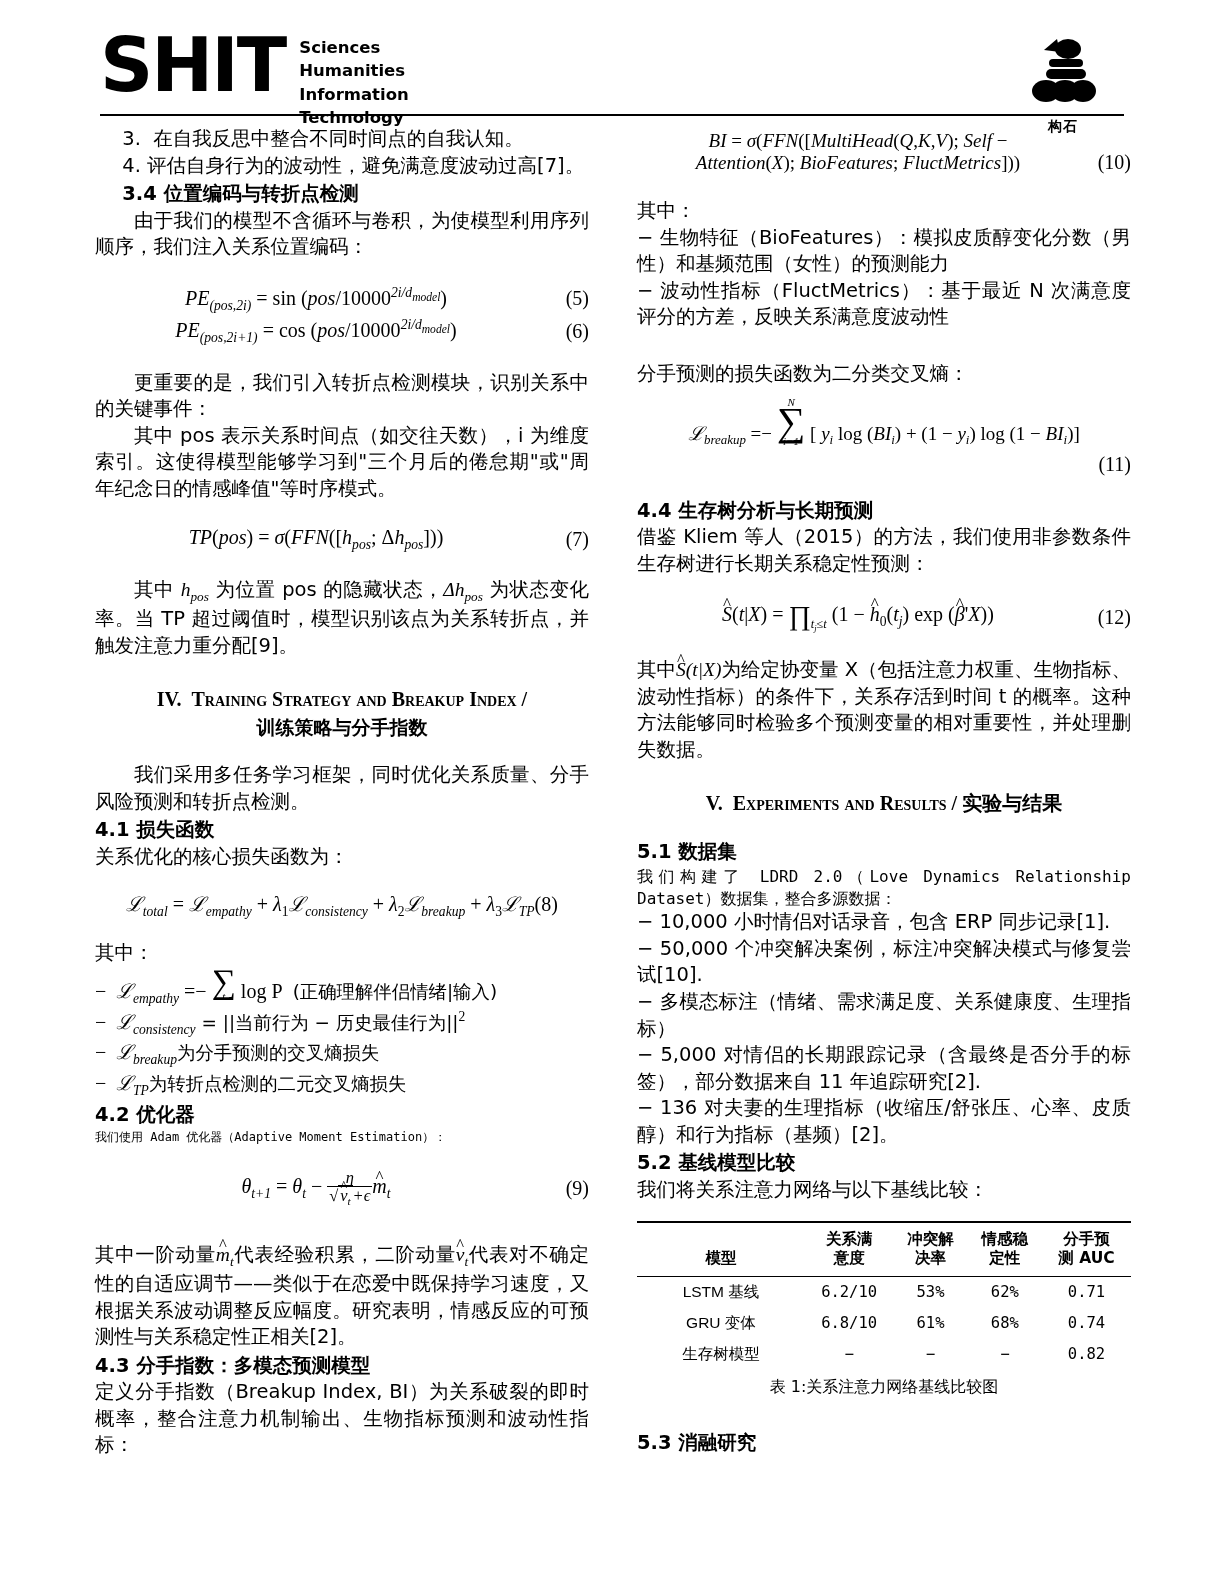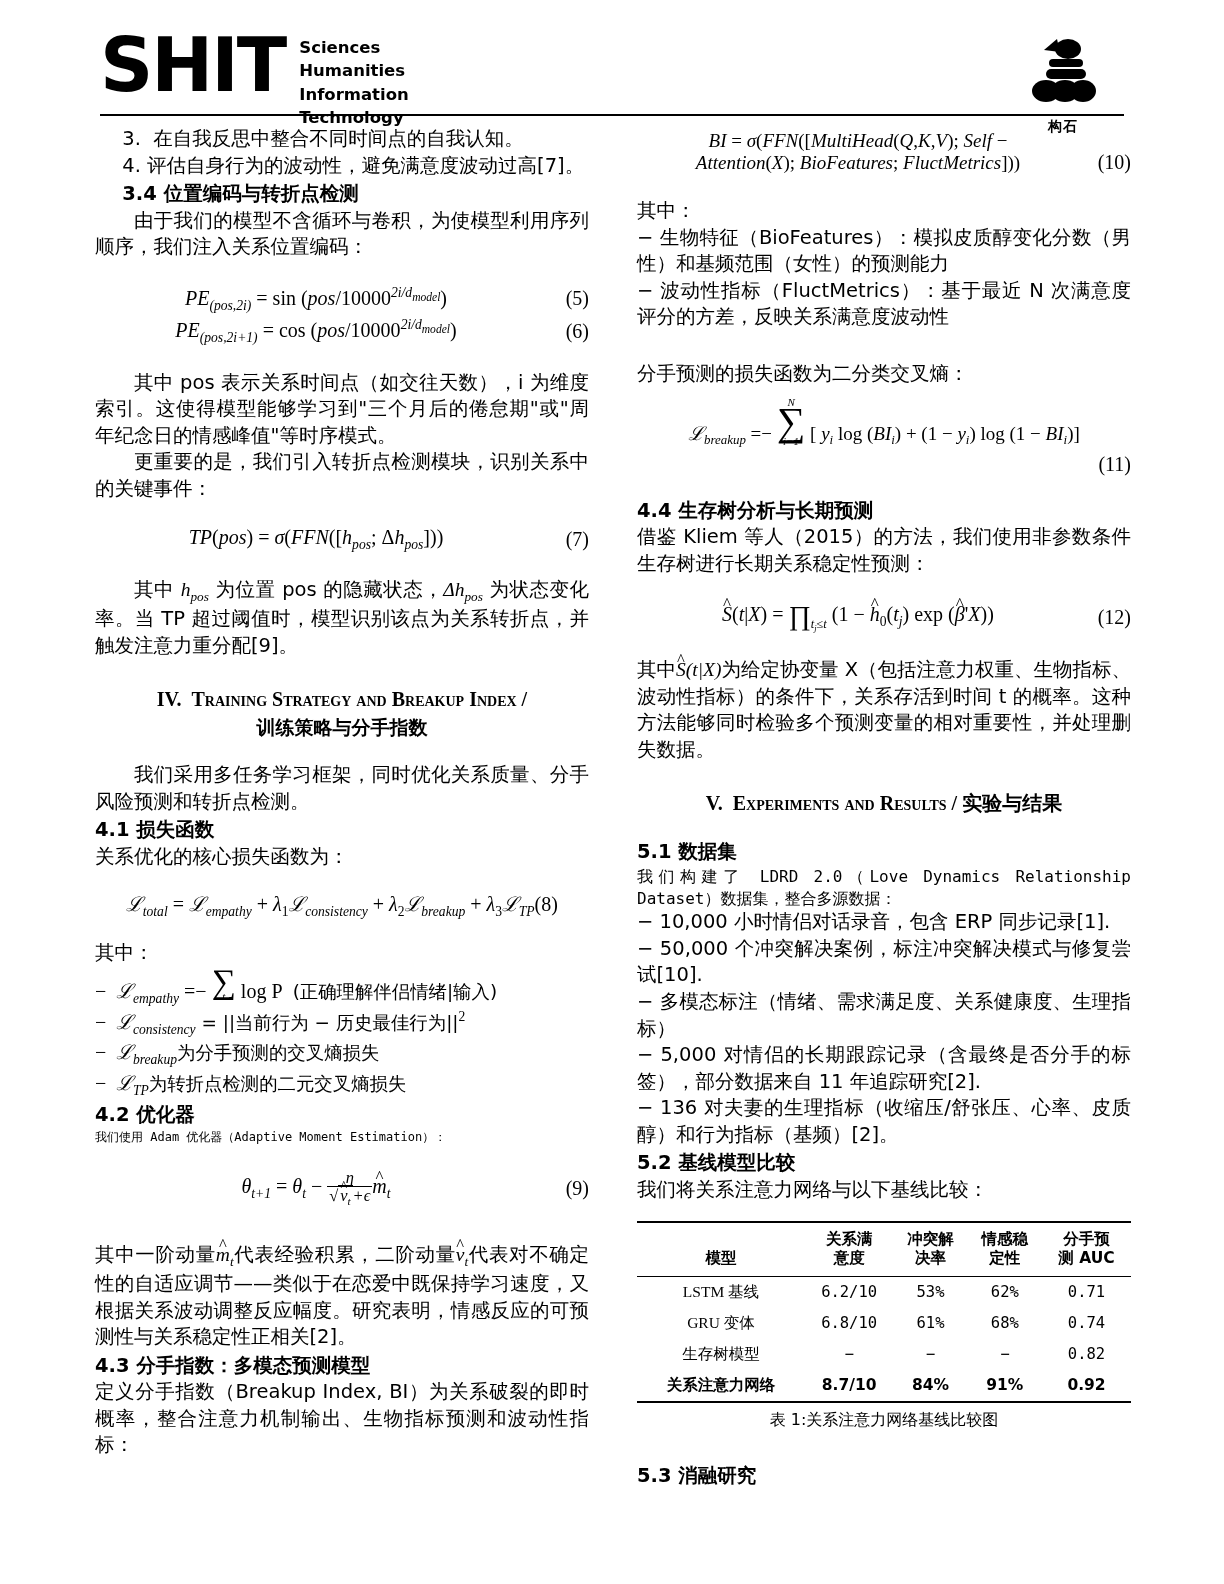--- a/index.html
+++ b/index.html
@@ -222,21 +222,21 @@
     line-height: 1.22;
     vertical-align: bottom;
   }
   table.results thead th:first-child { width: 34%; }
   table.results tbody td {
     padding: 5px 2px;
     text-align: center;
     font-size: 15.5px;
   }
   table.results tbody td:first-child {
-    font-family: Liberation Serif, serif;
+    font-family: Liberation Sans, sans-serif;
     text-align: center;
   }
   .tb-top { border-top: 2.5px solid #000; }
   .tb-mid { border-top: 1.2px solid #000; }
   .tb-bot { border-bottom: 2.5px solid #000; }
   tr.highlight td {
     font-weight: bold;
     font-family: "DejaVu Sans", sans-serif;
   }
   .table-caption {
@@ -296,22 +296,22 @@
       </div>
       <div class="eq-row">
         <div class="eq-body">
           <span class="up" style="font-style:italic">PE</span><sub>(pos,2i+1)</sub> <span class="up">=</span> <span class="up">cos</span> <span class="up">(</span><span>pos</span><span class="up">/10000</span><sup>2i/d<sub style="font-size:0.85em">model</sub></sup><span class="up">)</span>
         </div>
         <div class="eq-tag">(6)</div>
       </div>
 
       <div class="spacer-md"></div>
 
+      <p class="p indent">更重要的是，我们引入转折点检测模块，识别关系中的关键事件：</p>
       <p class="p indent">其中 pos 表示关系时间点（如交往天数），i 为维度索引。这使得模型能够学习到"三个月后的倦怠期"或"周年纪念日的情感峰值"等时序模式。</p>
-      <p class="p indent">更重要的是，我们引入转折点检测模块，识别关系中的关键事件：</p>
 
       <div class="spacer-md"></div>
 
       <div class="eq-row">
         <div class="eq-body">
           <span>TP</span><span class="up">(</span><span>pos</span><span class="up">)</span> <span class="up">=</span> <span>σ</span><span class="up">(</span><span>FFN</span><span class="up">([</span><span>h</span><sub>pos</sub><span class="up">;</span> <span class="up">Δ</span><span>h</span><sub>pos</sub><span class="up">]))</span>
         </div>
         <div class="eq-tag">(7)</div>
       </div>
 
@@ -470,27 +470,20 @@
               <td>68%</td>
               <td>0.74</td>
             </tr>
             <tr>
               <td>生存树模型</td>
               <td>−</td>
               <td>−</td>
               <td>−</td>
               <td>0.82</td>
             </tr>
-            <tr class="highlight tb-bot">
-              <td>关系注意力网络</td>
-              <td>8.7/10</td>
-              <td>84%</td>
-              <td>91%</td>
-              <td>0.92</td>
-            </tr>
           </tbody>
         </table>
         <div class="table-caption">表 1:关系注意力网络基线比较图</div>
       </div>
 
       <div class="spacer-lg"></div>
 
       <p class="h-sub">5.3 消融研究</p>
     </div>
   </div>

